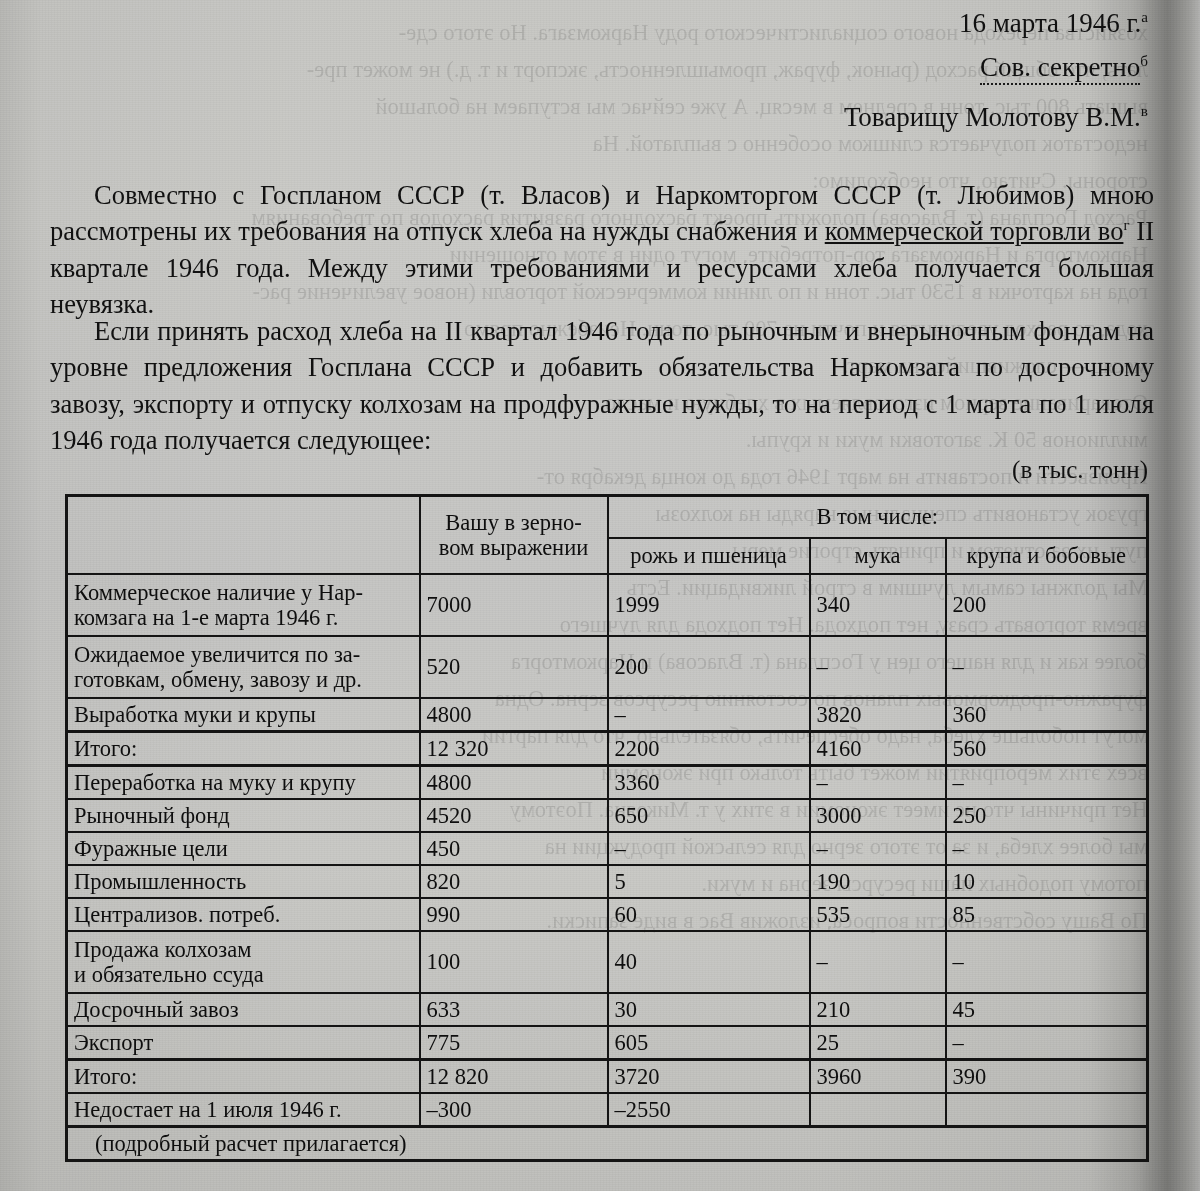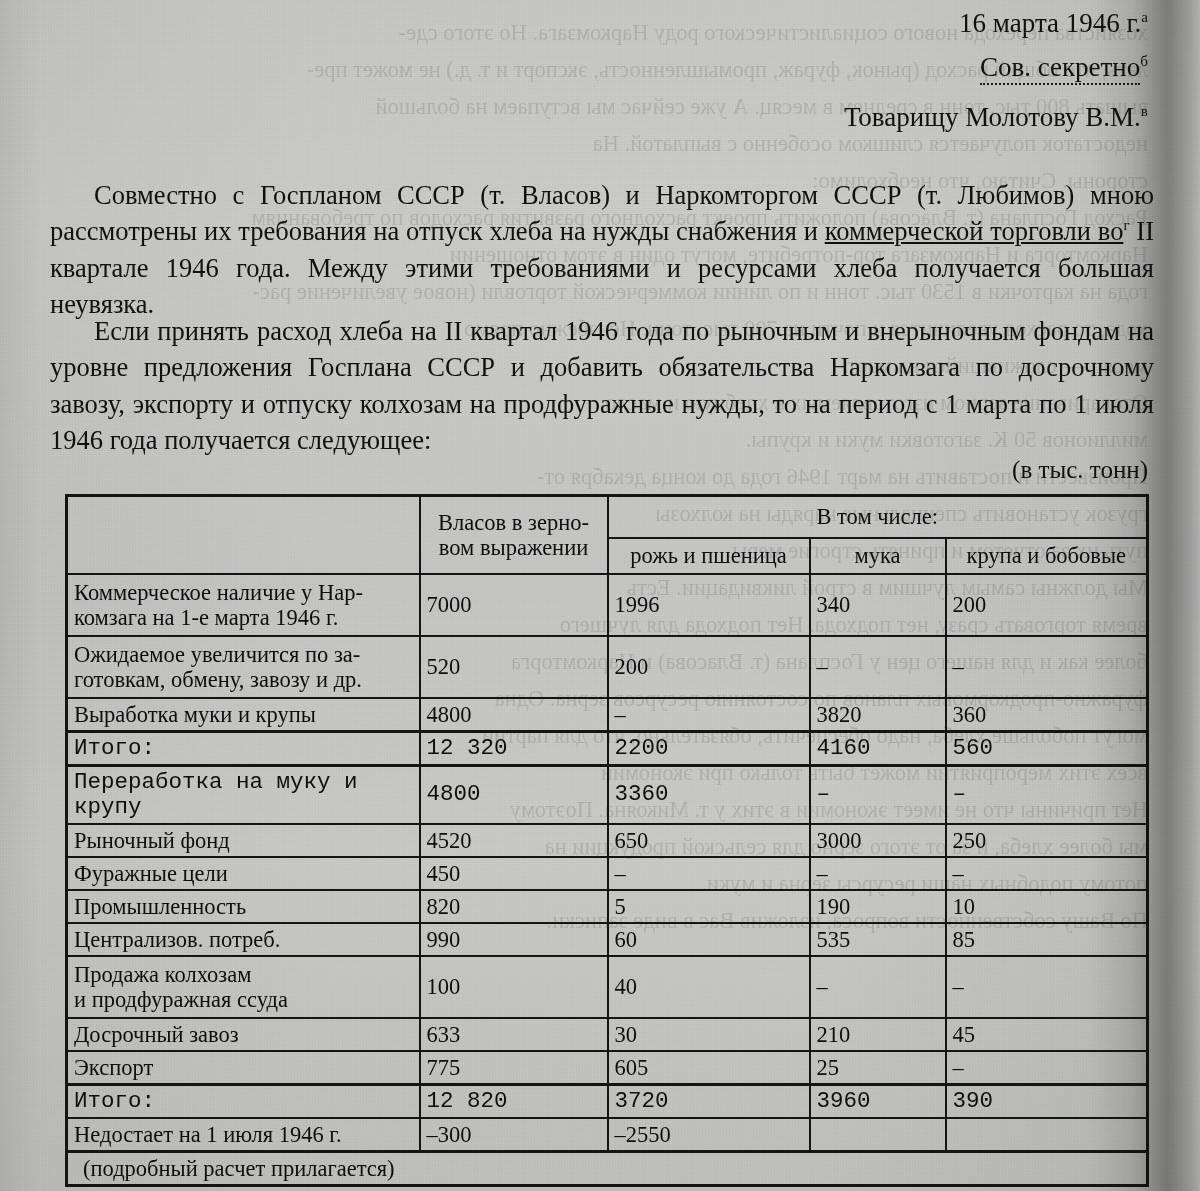--- a/index.html
+++ b/index.html
@@ -138,24 +138,24 @@
     border-width: 3px;
   }
   table.doc th, table.doc td {
     padding: 3px 6px;
     vertical-align: middle;
   }
   th.h-total, th.h-incl, th.h-sub { text-align: center; font-weight: normal; }
   th.h-blank { border-top-color: transparent; border-left-color: transparent; }
   td.lbl { text-align: left; padding-left: 9px; }
   td.num { }
-  tr.thick > td { border-top-width: 3px; font-family: Liberation Mono, monospace; }
+  tr.thick > td { border-top-width: 3px; }
   tr.foot td {
     text-align: left;
-    padding-left: 15px;
+    padding-left: 27px;
     border-top-width: 3px;
   }
   .r1 { height: 33px; }
   .r2 { height: 62px; }
   .hdr-row-a { height: 42px; }
   .hdr-row-b { height: 36px; }
 
   
   #tbl-wrap table { background: transparent; }
 </style>
@@ -218,39 +218,39 @@
           <col style="width:353px">
           <col style="width:188px">
           <col style="width:202px">
           <col style="width:136px">
           <col style="width:202px">
         </colgroup>
         <thead>
           <tr class="hdr-row-a">
             <th class="h-blank" rowspan="2"></th>
             <th class="h-total" rowspan="2">
-              <div>Власов в зерно-</div>
+              <div>Вашу в зерно-</div>
               <div>вом выражении</div>
             </th>
             <th class="h-incl" colspan="3">В том числе:</th>
           </tr>
           <tr class="hdr-row-b">
             <th class="h-sub">рожь и пшеница</th>
             <th class="h-sub">мука</th>
             <th class="h-sub">крупа и бобовые</th>
           </tr>
         </thead>
         <tbody id="tbody">
             <tr class="r2">
               <td class="lbl">
                 <div>Коммерческое наличие у Нар-</div>
                 <div>комзага на 1-е марта 1946 г.</div>
               </td>
               <td class="num">7000</td>
-              <td class="num">1996</td>
+              <td class="num">1999</td>
               <td class="num">340</td>
               <td class="num">200</td>
             </tr>
             <tr class="r2">
               <td class="lbl">
                 <div>Ожидаемое увеличится по за-</div>
                 <div>готовкам, обмену, завозу и др.</div>
               </td>
               <td class="num">520</td>
               <td class="num">200</td>
@@ -316,21 +316,21 @@
                 <div>Централизов. потреб.</div>
               </td>
               <td class="num">990</td>
               <td class="num">60</td>
               <td class="num">535</td>
               <td class="num">85</td>
             </tr>
             <tr class="r2">
               <td class="lbl">
                 <div>Продажа колхозам</div>
-                <div>и продфуражная ссуда</div>
+                <div>и обязательно ссуда</div>
               </td>
               <td class="num">100</td>
               <td class="num">40</td>
               <td class="num">–</td>
               <td class="num">–</td>
             </tr>
             <tr class="r1">
               <td class="lbl">
                 <div>Досрочный завоз</div>
               </td>

